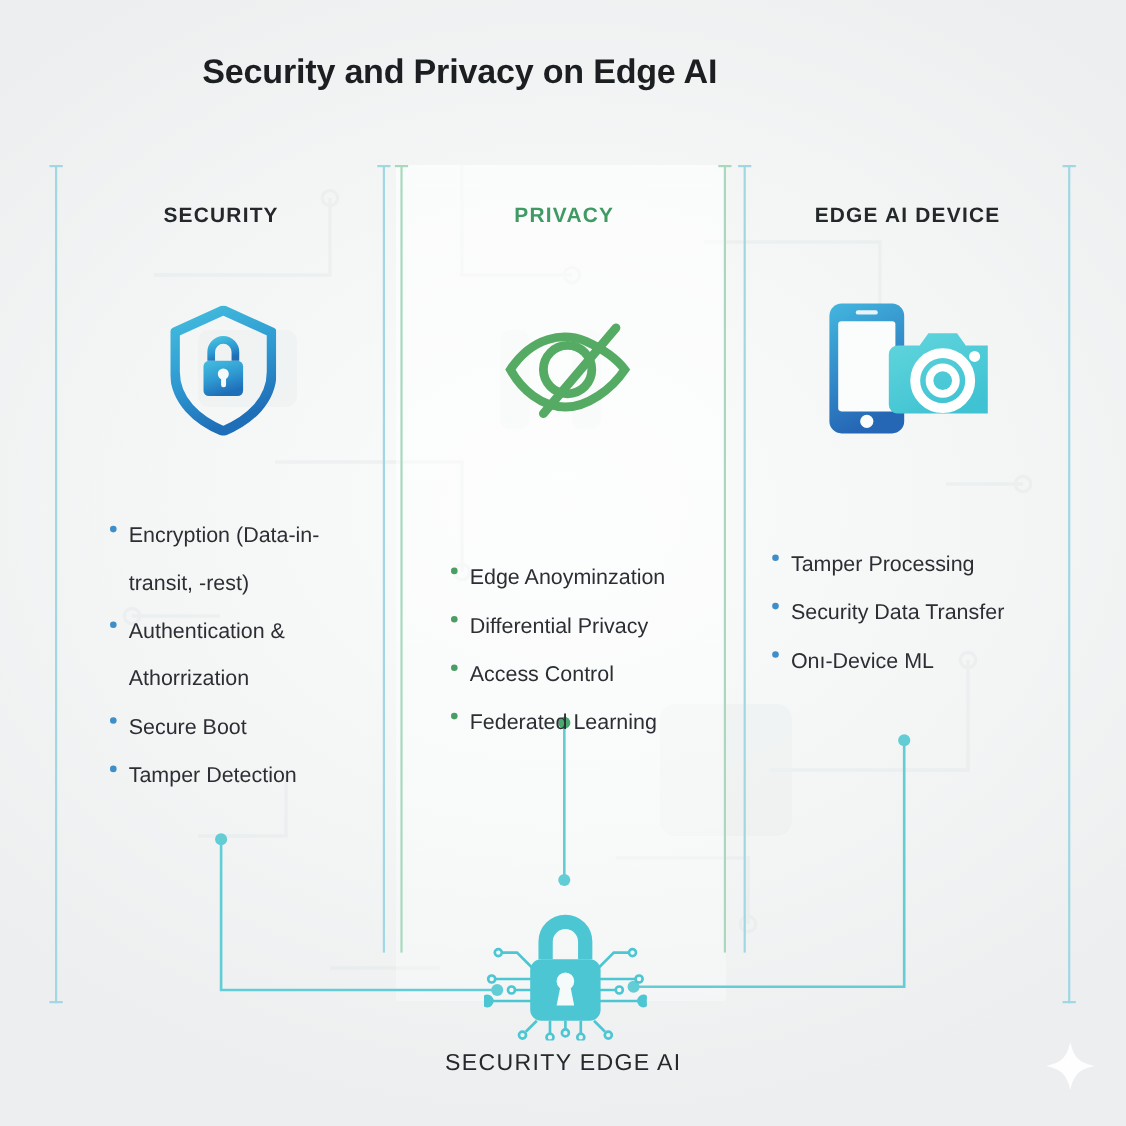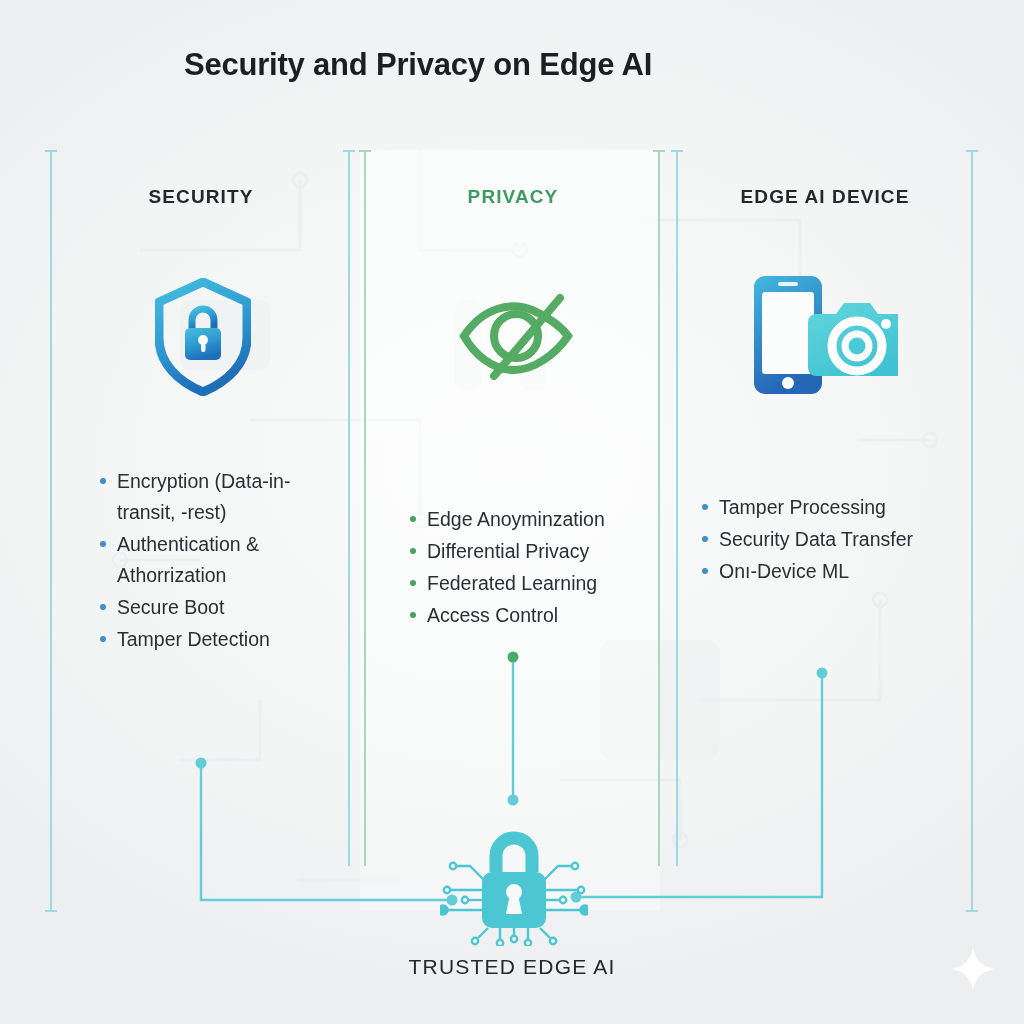--- a/index.html
+++ b/index.html
@@ -90,21 +90,21 @@
     position: absolute;
   }
 
   
   .bullets {
     position: absolute;
     list-style: none;
     margin: 0;
     padding: 0;
     font-size: 19.5px;
-    line-height: 31px;
+    line-height: 43px;
     color: #2b2f33;
   }
   .bullets li {
     position: relative;
     padding-left: 19px;
     margin-bottom: 1px;
   }
   .bullets li::before {
     content: "";
     position: absolute;
@@ -235,22 +235,22 @@
         <path d="M8 48 C28 18 56 14 76 22 C94 30 106 40 112 48 C100 66 78 82 58 82 C36 82 18 66 8 48 Z"></path>
         <circle cx="60" cy="48" r="22"></circle>
         <line x1="38" y1="88" x2="104" y2="10"></line>
       </g>
     </svg>
   </div>
 
   <ul class="bullets green" style="left:408px; top:504px; width:236px;">
     <li>Edge Anoyminzation</li>
     <li>Differential Privacy</li>
+    <li>Access Control</li>
     <li>Federated Learning</li>
-    <li>Access Control</li>
   </ul>
 
   <div class="col-head" style="left:684px; width:282px;">EDGE AI DEVICE</div>
 
   <div class="icon-wrap" style="left:752px; top:274px; width:146px; height:122px;">
     <svg viewBox="0 0 146 122" xmlns="http://www.w3.org/2000/svg">
       <defs>
         <linearGradient id="phoneGrad" x1="0" y1="0" x2="0.3" y2="1">
           <stop offset="0%" stop-color="#43b7df"></stop>
           <stop offset="100%" stop-color="#2566b5"></stop>
@@ -313,19 +313,19 @@
           <circle cx="113" cy="113" r="3.2"></circle>
       </g>
 
       <rect x="42" y="44" width="64" height="56" rx="10" fill="#4cc6d2"></rect>
       <path d="M56 44 V28 a18 18 0 0 1 36 0 V44" fill="none" stroke="#4cc6d2" stroke-width="13"></path>
       <circle cx="74" cy="64" r="8" fill="#f5fafb"></circle>
       <path d="M70 66 L66 86 h16 l-4 -20 z" fill="#f5fafb"></path>
     </svg>
   </div>
 
-  <div class="footer-label">TRUSTED EDGE AI</div>
+  <div class="footer-label">SECURITY EDGE AI</div>
 
   <svg class="sparkle" viewBox="0 0 46 46" xmlns="http://www.w3.org/2000/svg">
     <path d="M23 1 C26 15 31 20 45 23 C31 26 26 31 23 45 C20 31 15 26 1 23 C15 20 20 15 23 1 Z" fill="#ffffff" opacity="0.92"></path>
   </svg>
 
 </div>
 
 </body></html>

